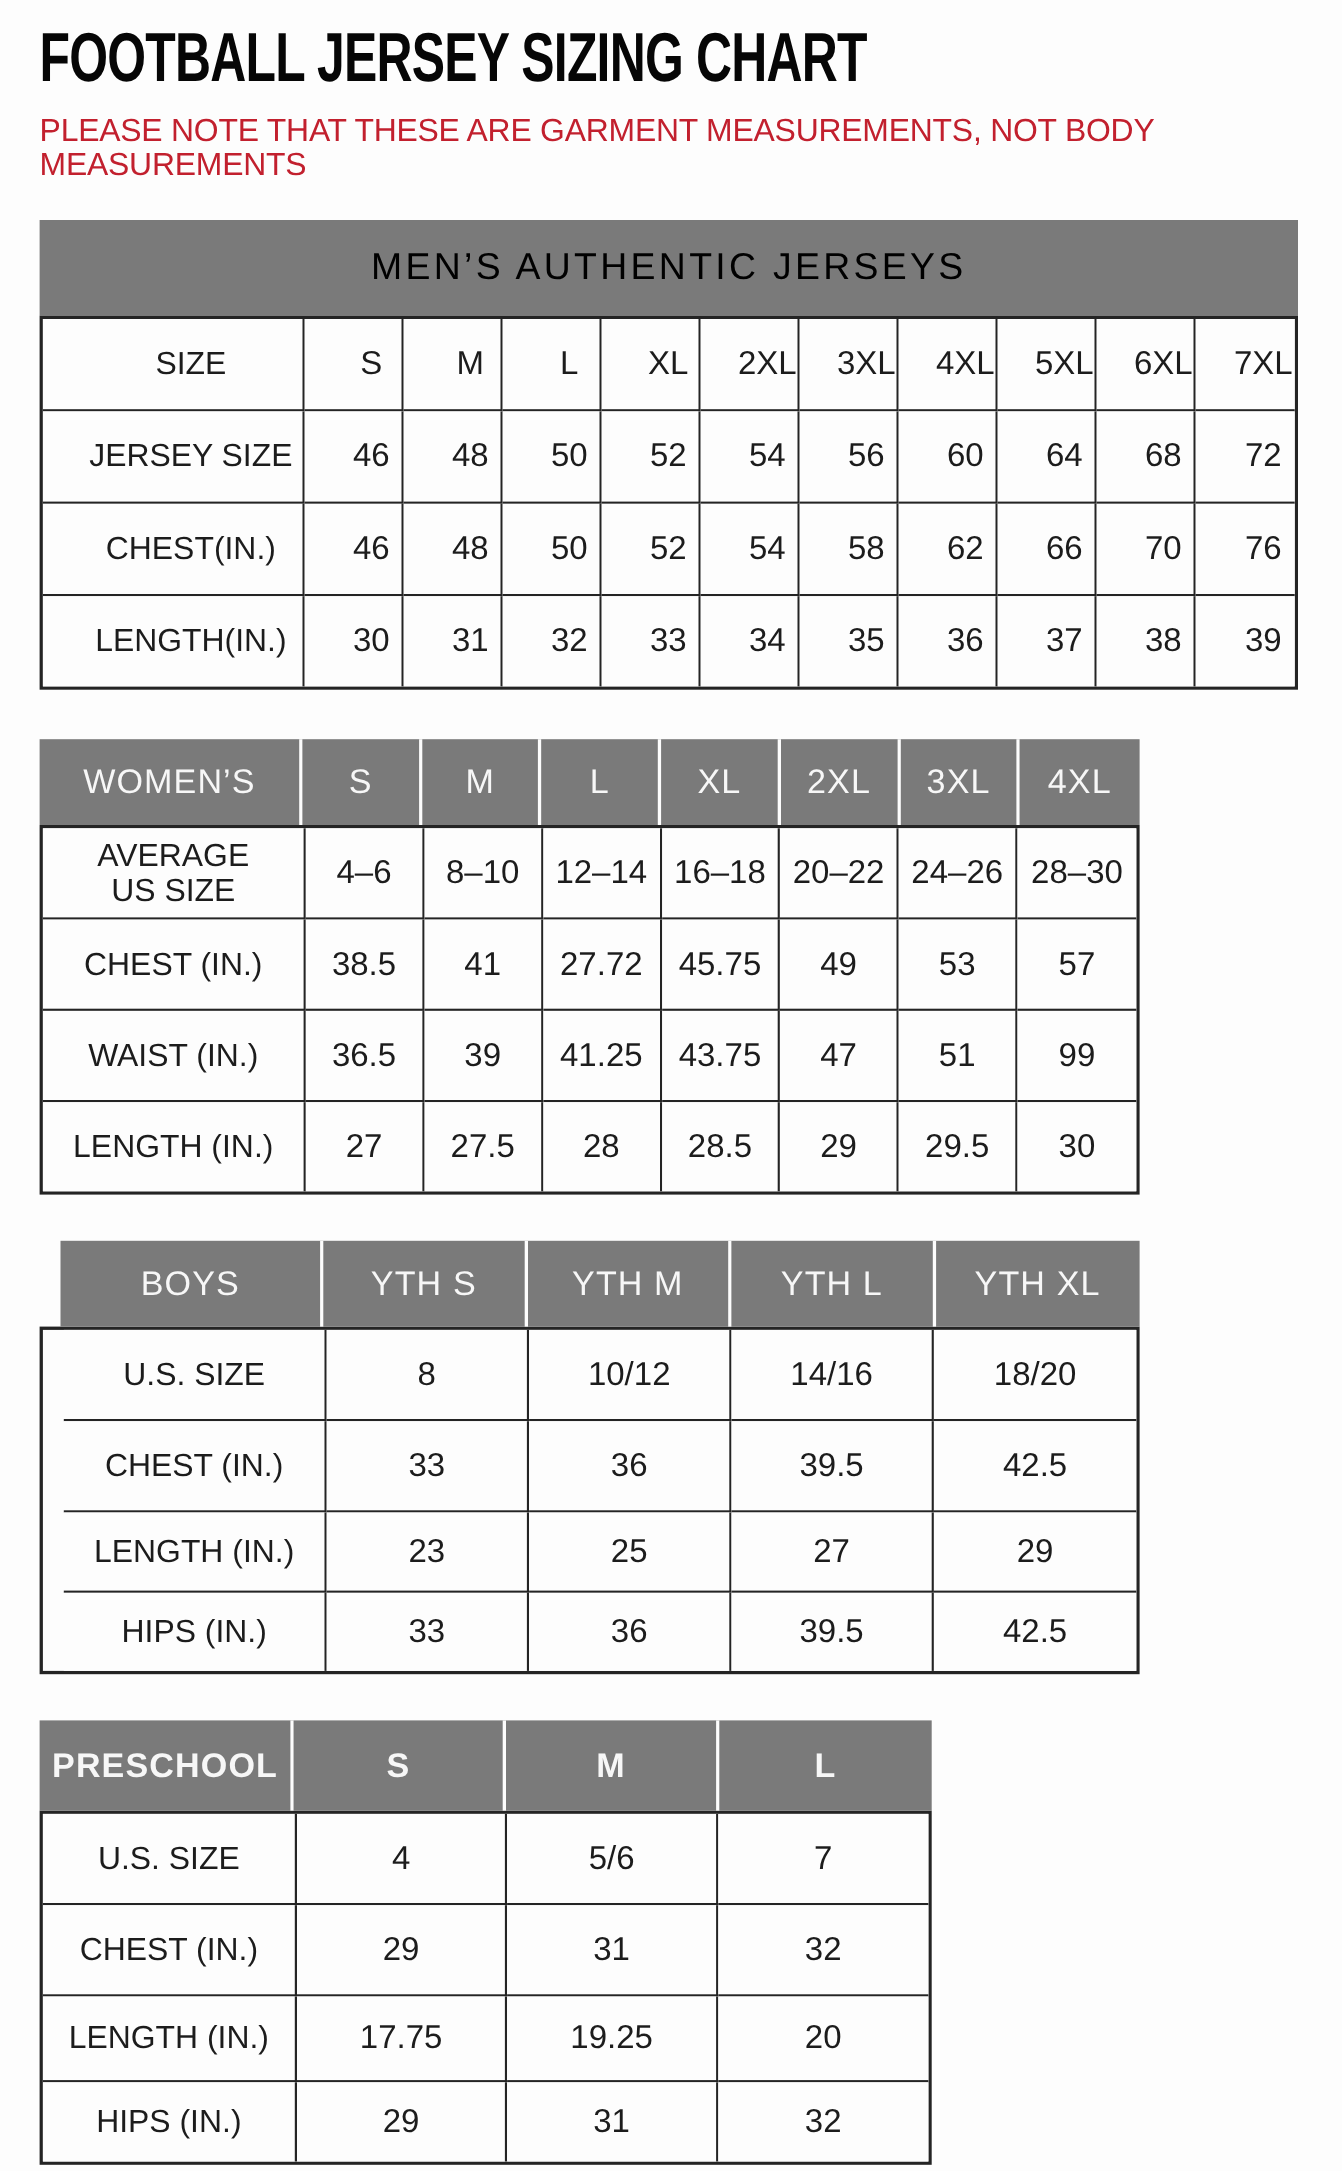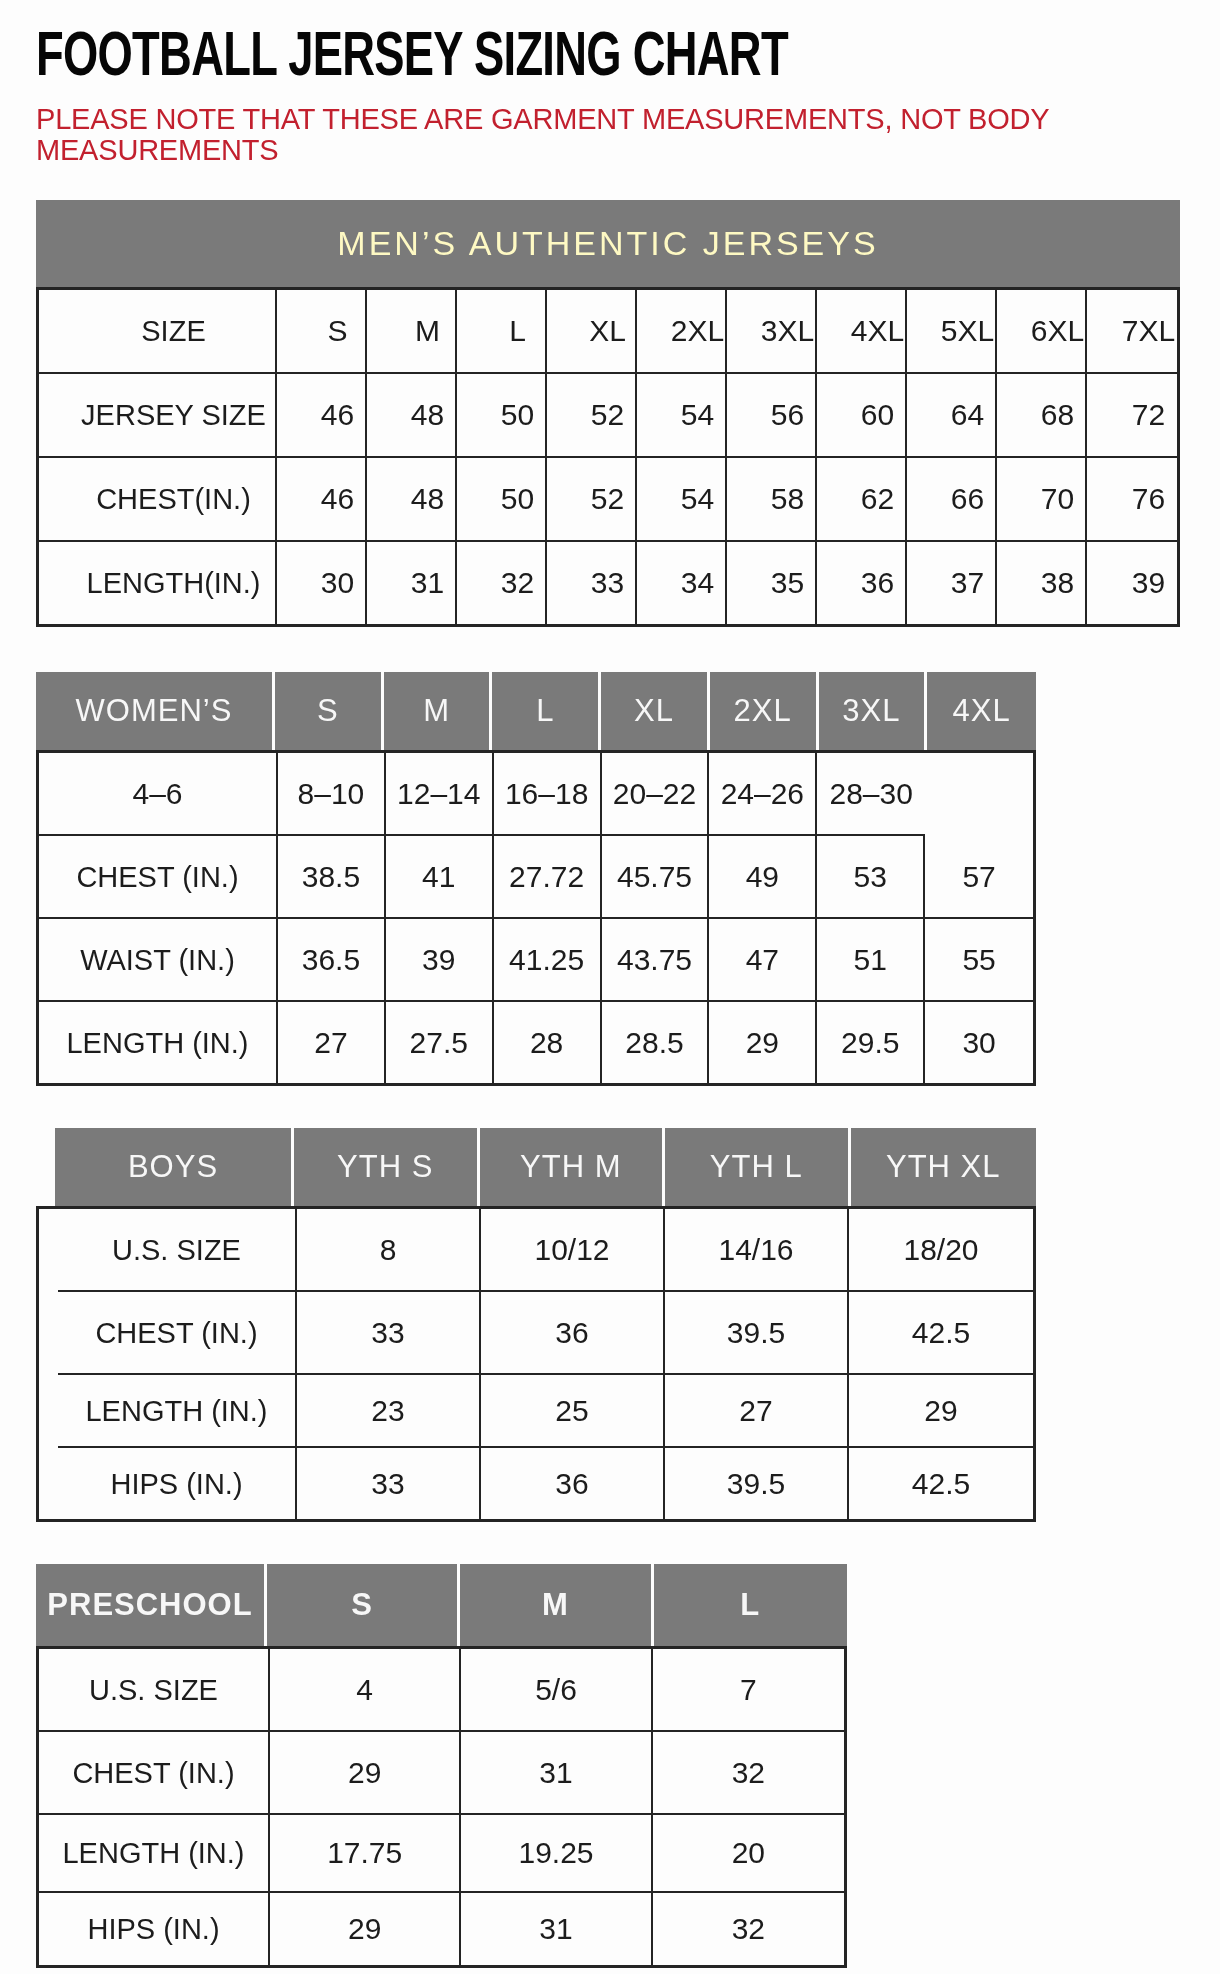--- a/index.html
+++ b/index.html
@@ -23,21 +23,21 @@
   .tbl-boys{width:1000px;margin-top:42px;}
   .tbl-preschool{width:811px;margin-top:42px;}
 
   .grid{display:grid;}
   .tbl-mens .grid{grid-template-columns:238px repeat(10,1fr);}
   .tbl-womens .grid{grid-template-columns:239px repeat(7,1fr);}
   .tbl-boys .grid{grid-template-columns:239px repeat(4,1fr);padding-left:19px;}
   .tbl-preschool .grid{grid-template-columns:231px repeat(3,1fr);}
 
   .banner-full{background:var(--gray,#7a7a7a);height:87px;display:flex;align-items:center;
-               justify-content:center;color:#fef9c3;font-size:34px;letter-spacing:3px;}
+               justify-content:center;color:#000000;font-size:34px;letter-spacing:3px;}
   .hdr .hcell{background:var(--gray,#7a7a7a);color:#f7f7f7;font-size:31px;letter-spacing:1px;
               display:flex;align-items:center;justify-content:center;
               border-right:3px solid #fdfdfd;}
   .hdr .hcell:last-child{border-right:none;}
   .tbl-womens .hdr .hcell,.tbl-boys .hdr .hcell{height:78px;}
   .tbl-preschool .hdr .hcell{height:82px;font-weight:bold;}
 
   .rows{border:3px solid #242424;}
   .row .cell{height:81px;display:flex;align-items:center;justify-content:center;
              font-size:30px;background:#fdfdfd;
@@ -124,20 +124,22 @@
         <div class="hcell">S</div>
         <div class="hcell">M</div>
         <div class="hcell">L</div>
         <div class="hcell">XL</div>
         <div class="hcell">2XL</div>
         <div class="hcell">3XL</div>
         <div class="hcell">4XL</div>
       </div>
       <div class="rows">
         <div class="grid row">
+          <div class="cell lblcell">AVERAGE
+US SIZE</div>
           <div class="cell">4–6</div>
           <div class="cell">8–10</div>
           <div class="cell">12–14</div>
           <div class="cell">16–18</div>
           <div class="cell">20–22</div>
           <div class="cell">24–26</div>
           <div class="cell">28–30</div>
         </div>
         <div class="grid row">
           <div class="cell lblcell">CHEST (IN.)</div>
@@ -150,21 +152,21 @@
           <div class="cell">57</div>
         </div>
         <div class="grid row">
           <div class="cell lblcell">WAIST (IN.)</div>
           <div class="cell">36.5</div>
           <div class="cell">39</div>
           <div class="cell">41.25</div>
           <div class="cell">43.75</div>
           <div class="cell">47</div>
           <div class="cell">51</div>
-          <div class="cell">55</div>
+          <div class="cell">99</div>
         </div>
         <div class="grid row">
           <div class="cell lblcell">LENGTH (IN.)</div>
           <div class="cell">27</div>
           <div class="cell">27.5</div>
           <div class="cell">28</div>
           <div class="cell">28.5</div>
           <div class="cell">29</div>
           <div class="cell">29.5</div>
           <div class="cell">30</div>

